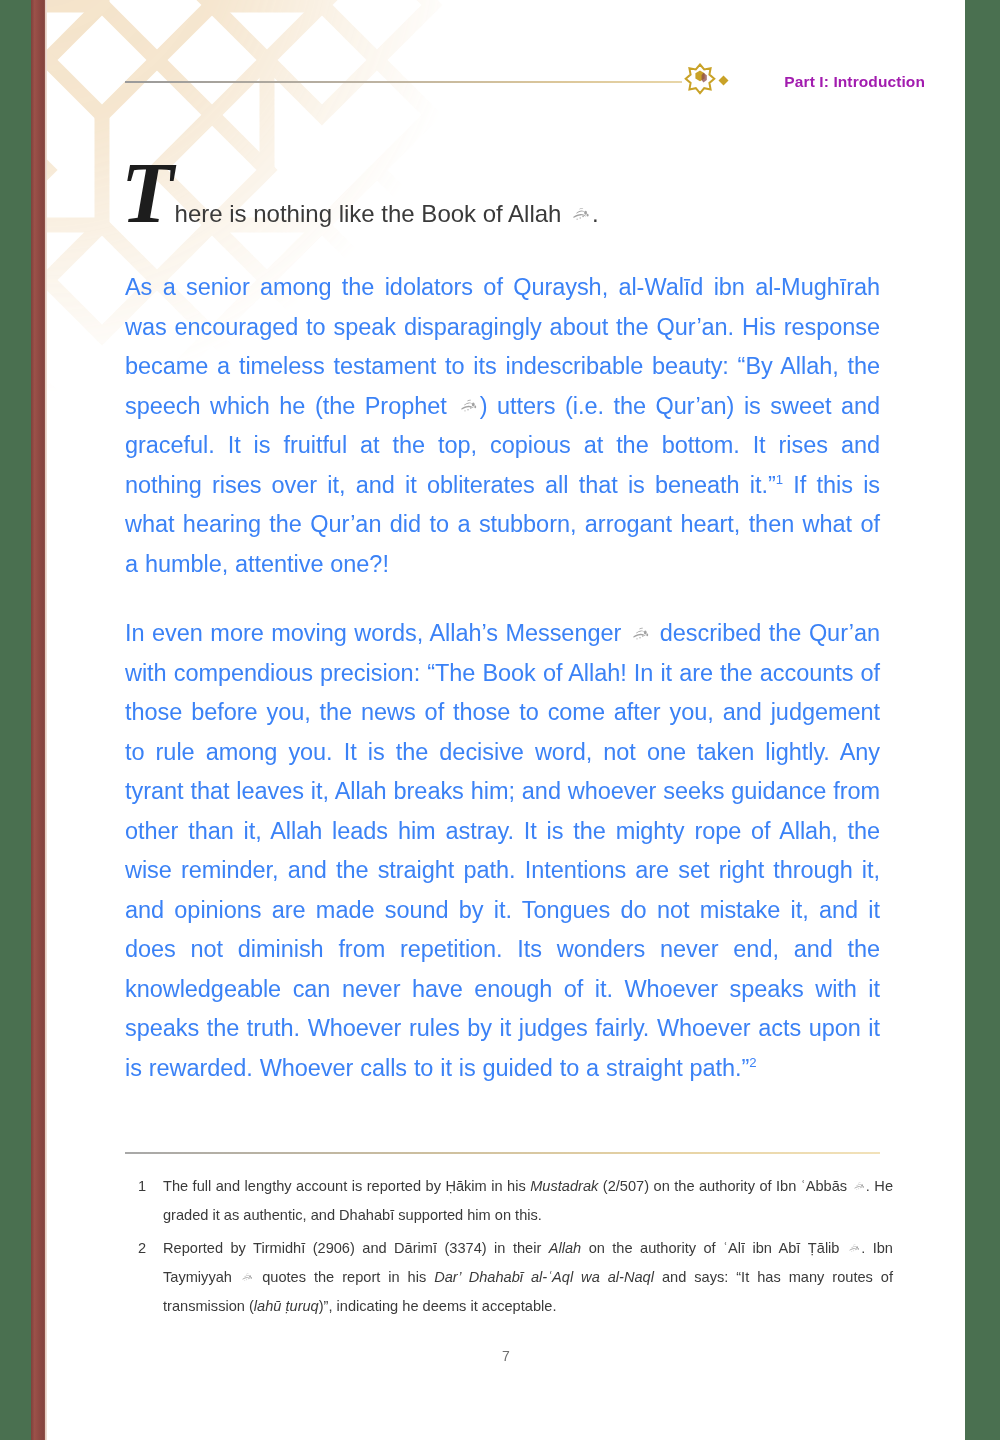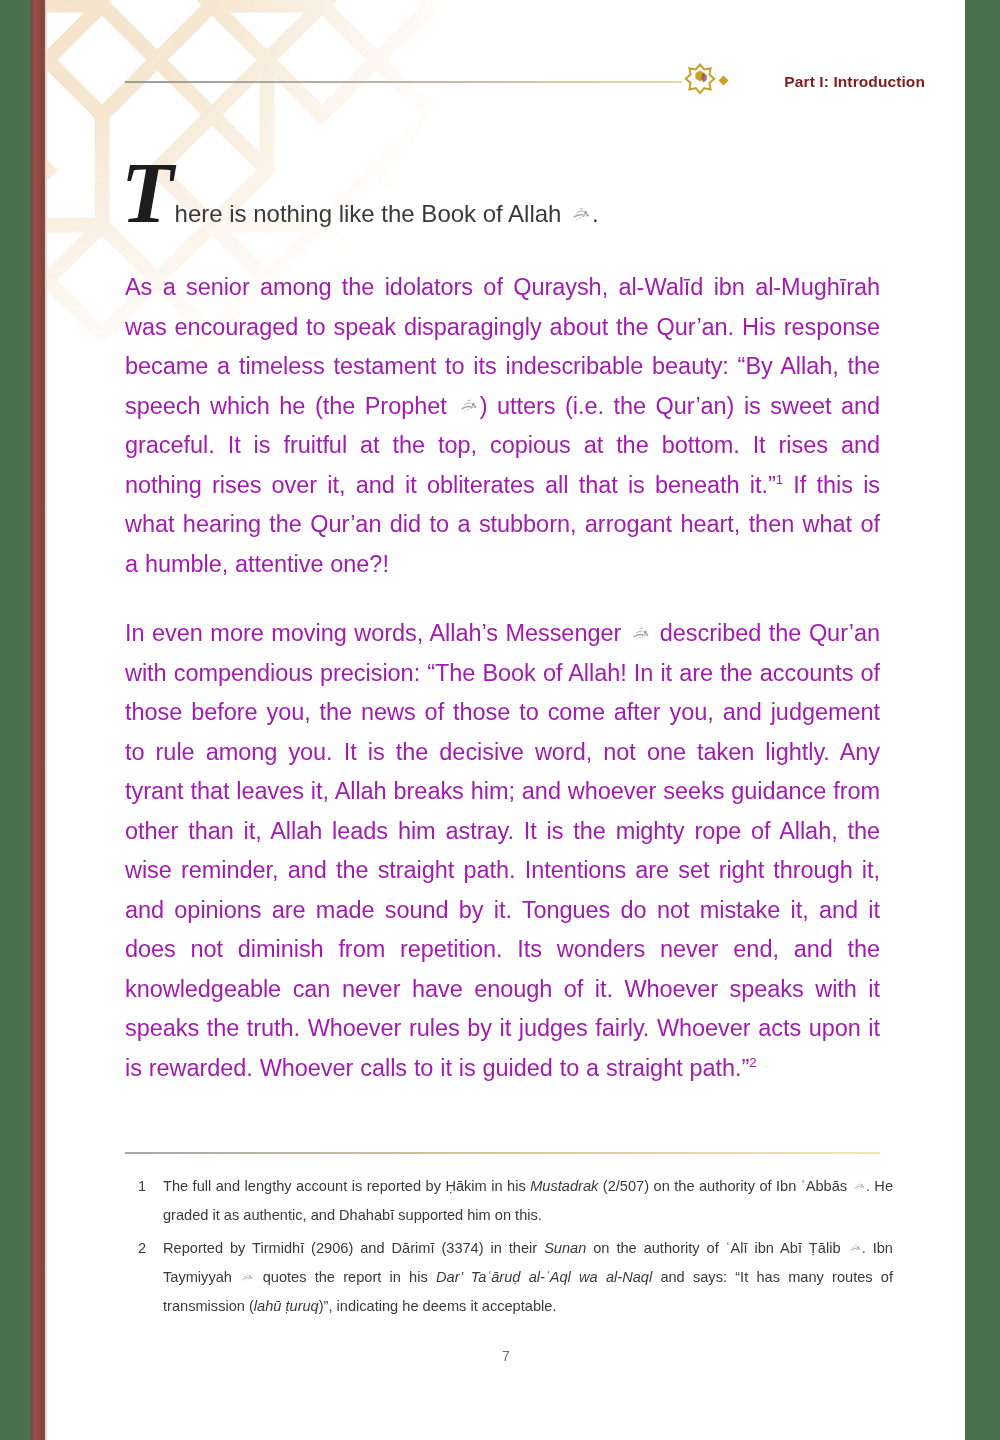--- a/index.html
+++ b/index.html
@@ -72,21 +72,21 @@
     display: flex;
     align-items: center;
     margin: 0 2px 0 1px;
   }
   .header-title {
     flex: 0 0 auto;
     margin-left: 52px;
     font-size: 15.5px;
     font-weight: bold;
     letter-spacing: .1px;
-    color: #7f1d1d;
+    color: #a21caf;
     white-space: nowrap;
   }
 
   
   .content {
     position: absolute;
     left: 78px; top: 150px;
     width: 755px;
   }
 
@@ -108,21 +108,21 @@
     margin: 12px 1px 0 -4px;
   }
   .dropcap-text {
     display: block;
     padding-top: 44px;
   }
 
   p.body {
     font-size: 23.5px;
     line-height: 39.5px;
-    color: #a21caf;
+    color: #3b82f6;
     text-align: justify;
     text-justify: inter-word;
     margin: 0 0 30px 0;
     letter-spacing: -.05px;
     word-spacing: .4px;
   }
   p.body:last-of-type { margin-bottom: 6px; }
 
   sup.fnref {
     font-size: .56em;
@@ -289,21 +289,21 @@
                   <ellipse cx="15.2" cy="9.1" rx="1.5" ry="2.1"></ellipse>
                   <ellipse cx="17.3" cy="11.6" rx="1" ry="1.4"></ellipse>
                   <circle cx="12.6" cy="12.9" r=".8"></circle>
                   <circle cx="9.6" cy="14.6" r=".7"></circle>
                   <circle cx="6.4" cy="15.8" r=".6"></circle>
                 </g>
               </svg></span>. He graded it as authentic, and Dhahabī supported him on this.</div>
       </div>
       <div class="fn">
         <div class="fn-num">2</div>
-        <div class="fn-body">Reported by Tirmidhī (2906) and Dārimī (3374) in their <i>Sunan</i> on the authority of ʿAlī ibn Abī Ṭālib <span class="honorific"><svg viewBox="0 0 20 20" xmlns="http://www.w3.org/2000/svg">
+        <div class="fn-body">Reported by Tirmidhī (2906) and Dārimī (3374) in their <i>Allah</i> on the authority of ʿAlī ibn Abī Ṭālib <span class="honorific"><svg viewBox="0 0 20 20" xmlns="http://www.w3.org/2000/svg">
                 <g fill="#6a6a6a">
                   <path d="M2.5 13.2c2.1-1.4 4.2-2.3 6.4-2.6 1.9-.3 3.6 0 5.2.8.5.3.9.6 1.3 1 .2.2.1.5-.2.5-1.7-.9-3.4-1.2-5.2-1-2.4.2-4.7 1.1-6.9 2.5-.4.2-.8-.1-.6-.6z"></path>
                   <path d="M5.6 9.4c1.6-1.5 3.4-2.4 5.4-2.5 1 0 1.9.2 2.7.7.3.2.2.6-.2.6-1-.4-2-.5-3-.3-1.6.2-3.1.9-4.5 2-.4.3-.8-.2-.4-.5z"></path>
                   <path d="M8.6 5.2c1.2-.9 2.5-1.3 3.8-1.1.4.1.4.6 0 .6-1.1-.1-2.2.2-3.3.9-.3.2-.7-.2-.5-.4z"></path>
                   <ellipse cx="15.2" cy="9.1" rx="1.5" ry="2.1"></ellipse>
                   <ellipse cx="17.3" cy="11.6" rx="1" ry="1.4"></ellipse>
                   <circle cx="12.6" cy="12.9" r=".8"></circle>
                   <circle cx="9.6" cy="14.6" r=".7"></circle>
                   <circle cx="6.4" cy="15.8" r=".6"></circle>
                 </g>
@@ -311,20 +311,20 @@
                 <g fill="#6a6a6a">
                   <path d="M2.5 13.2c2.1-1.4 4.2-2.3 6.4-2.6 1.9-.3 3.6 0 5.2.8.5.3.9.6 1.3 1 .2.2.1.5-.2.5-1.7-.9-3.4-1.2-5.2-1-2.4.2-4.7 1.1-6.9 2.5-.4.2-.8-.1-.6-.6z"></path>
                   <path d="M5.6 9.4c1.6-1.5 3.4-2.4 5.4-2.5 1 0 1.9.2 2.7.7.3.2.2.6-.2.6-1-.4-2-.5-3-.3-1.6.2-3.1.9-4.5 2-.4.3-.8-.2-.4-.5z"></path>
                   <path d="M8.6 5.2c1.2-.9 2.5-1.3 3.8-1.1.4.1.4.6 0 .6-1.1-.1-2.2.2-3.3.9-.3.2-.7-.2-.5-.4z"></path>
                   <ellipse cx="15.2" cy="9.1" rx="1.5" ry="2.1"></ellipse>
                   <ellipse cx="17.3" cy="11.6" rx="1" ry="1.4"></ellipse>
                   <circle cx="12.6" cy="12.9" r=".8"></circle>
                   <circle cx="9.6" cy="14.6" r=".7"></circle>
                   <circle cx="6.4" cy="15.8" r=".6"></circle>
                 </g>
-              </svg></span> quotes the report in his <i>Dar’ Taʿāruḍ al-ʿAql wa al-Naql</i> and says: “It has many routes of transmission (<i>lahū ṭuruq</i>)”, indicating he deems it acceptable.</div>
+              </svg></span> quotes the report in his <i>Dar’ Dhahabī al-ʿAql wa al-Naql</i> and says: “It has many routes of transmission (<i>lahū ṭuruq</i>)”, indicating he deems it acceptable.</div>
       </div>
     </div>
 
     <div class="folio">7</div>
 
   </div>
 </div>
 
 </body></html>

